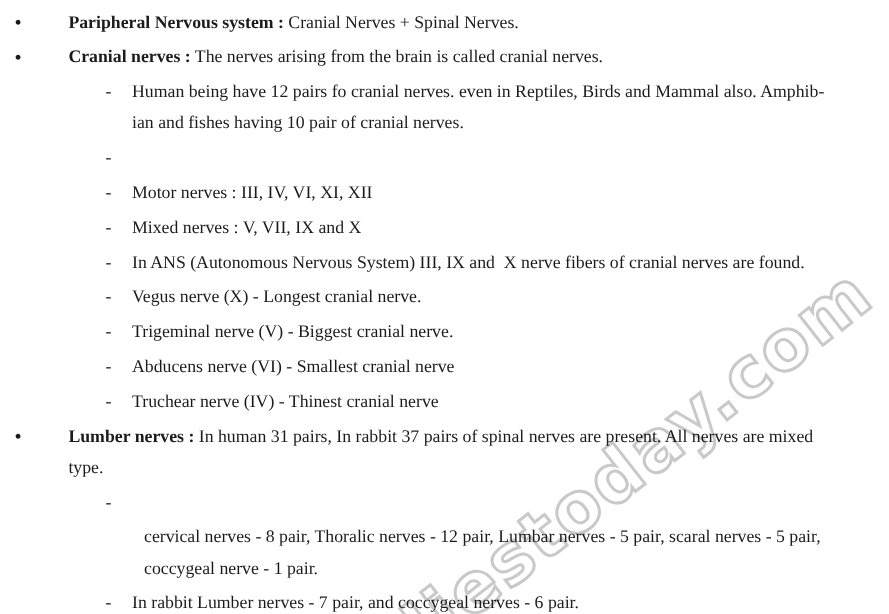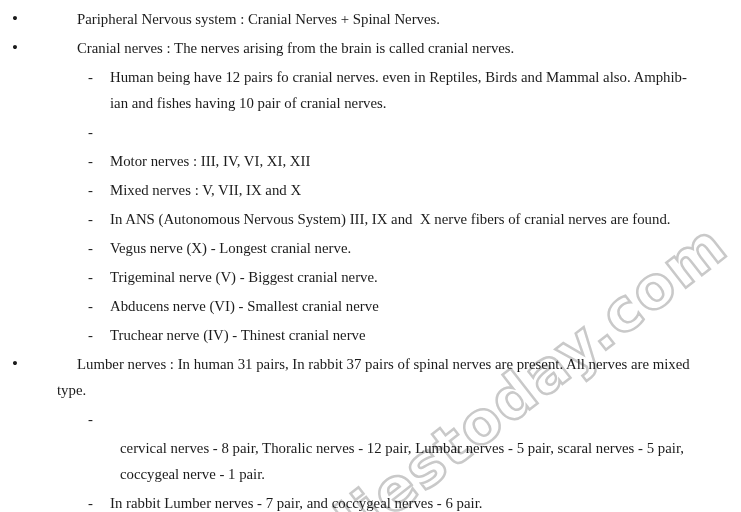--- a/index.html
+++ b/index.html
@@ -37,21 +37,21 @@
     box-sizing: border-box;
   }
   .row { display: flex; line-height: 26px; margin-bottom: 3px; }
   .row.bullet { padding-left: 12px; }
   .row.bullet .marker { width: 45px; font-size: 17px; }
   .row.dash { padding-left: 88px; }
   .row.dash .marker { width: 22px; }
   .row.plain { padding-left: 120px; }
   .marker { flex: 0 0 auto; }
   .text { flex: 1 1 auto; white-space: pre-wrap; }
-  .b { font-weight: normal; margin-left: 20px; }
+  .b { font-weight: bold; }
 </style>
 </head>
 <body>
 
 <div class="page">
   <div class="watermark">studiestoday.com</div>
   <div class="content">
   <div class="row bullet">
     <span class="marker">•</span>
     <span class="text"><span class="b">Paripheral Nervous system :</span><span> Cranial Nerves + Spinal Nerves.</span></span>

